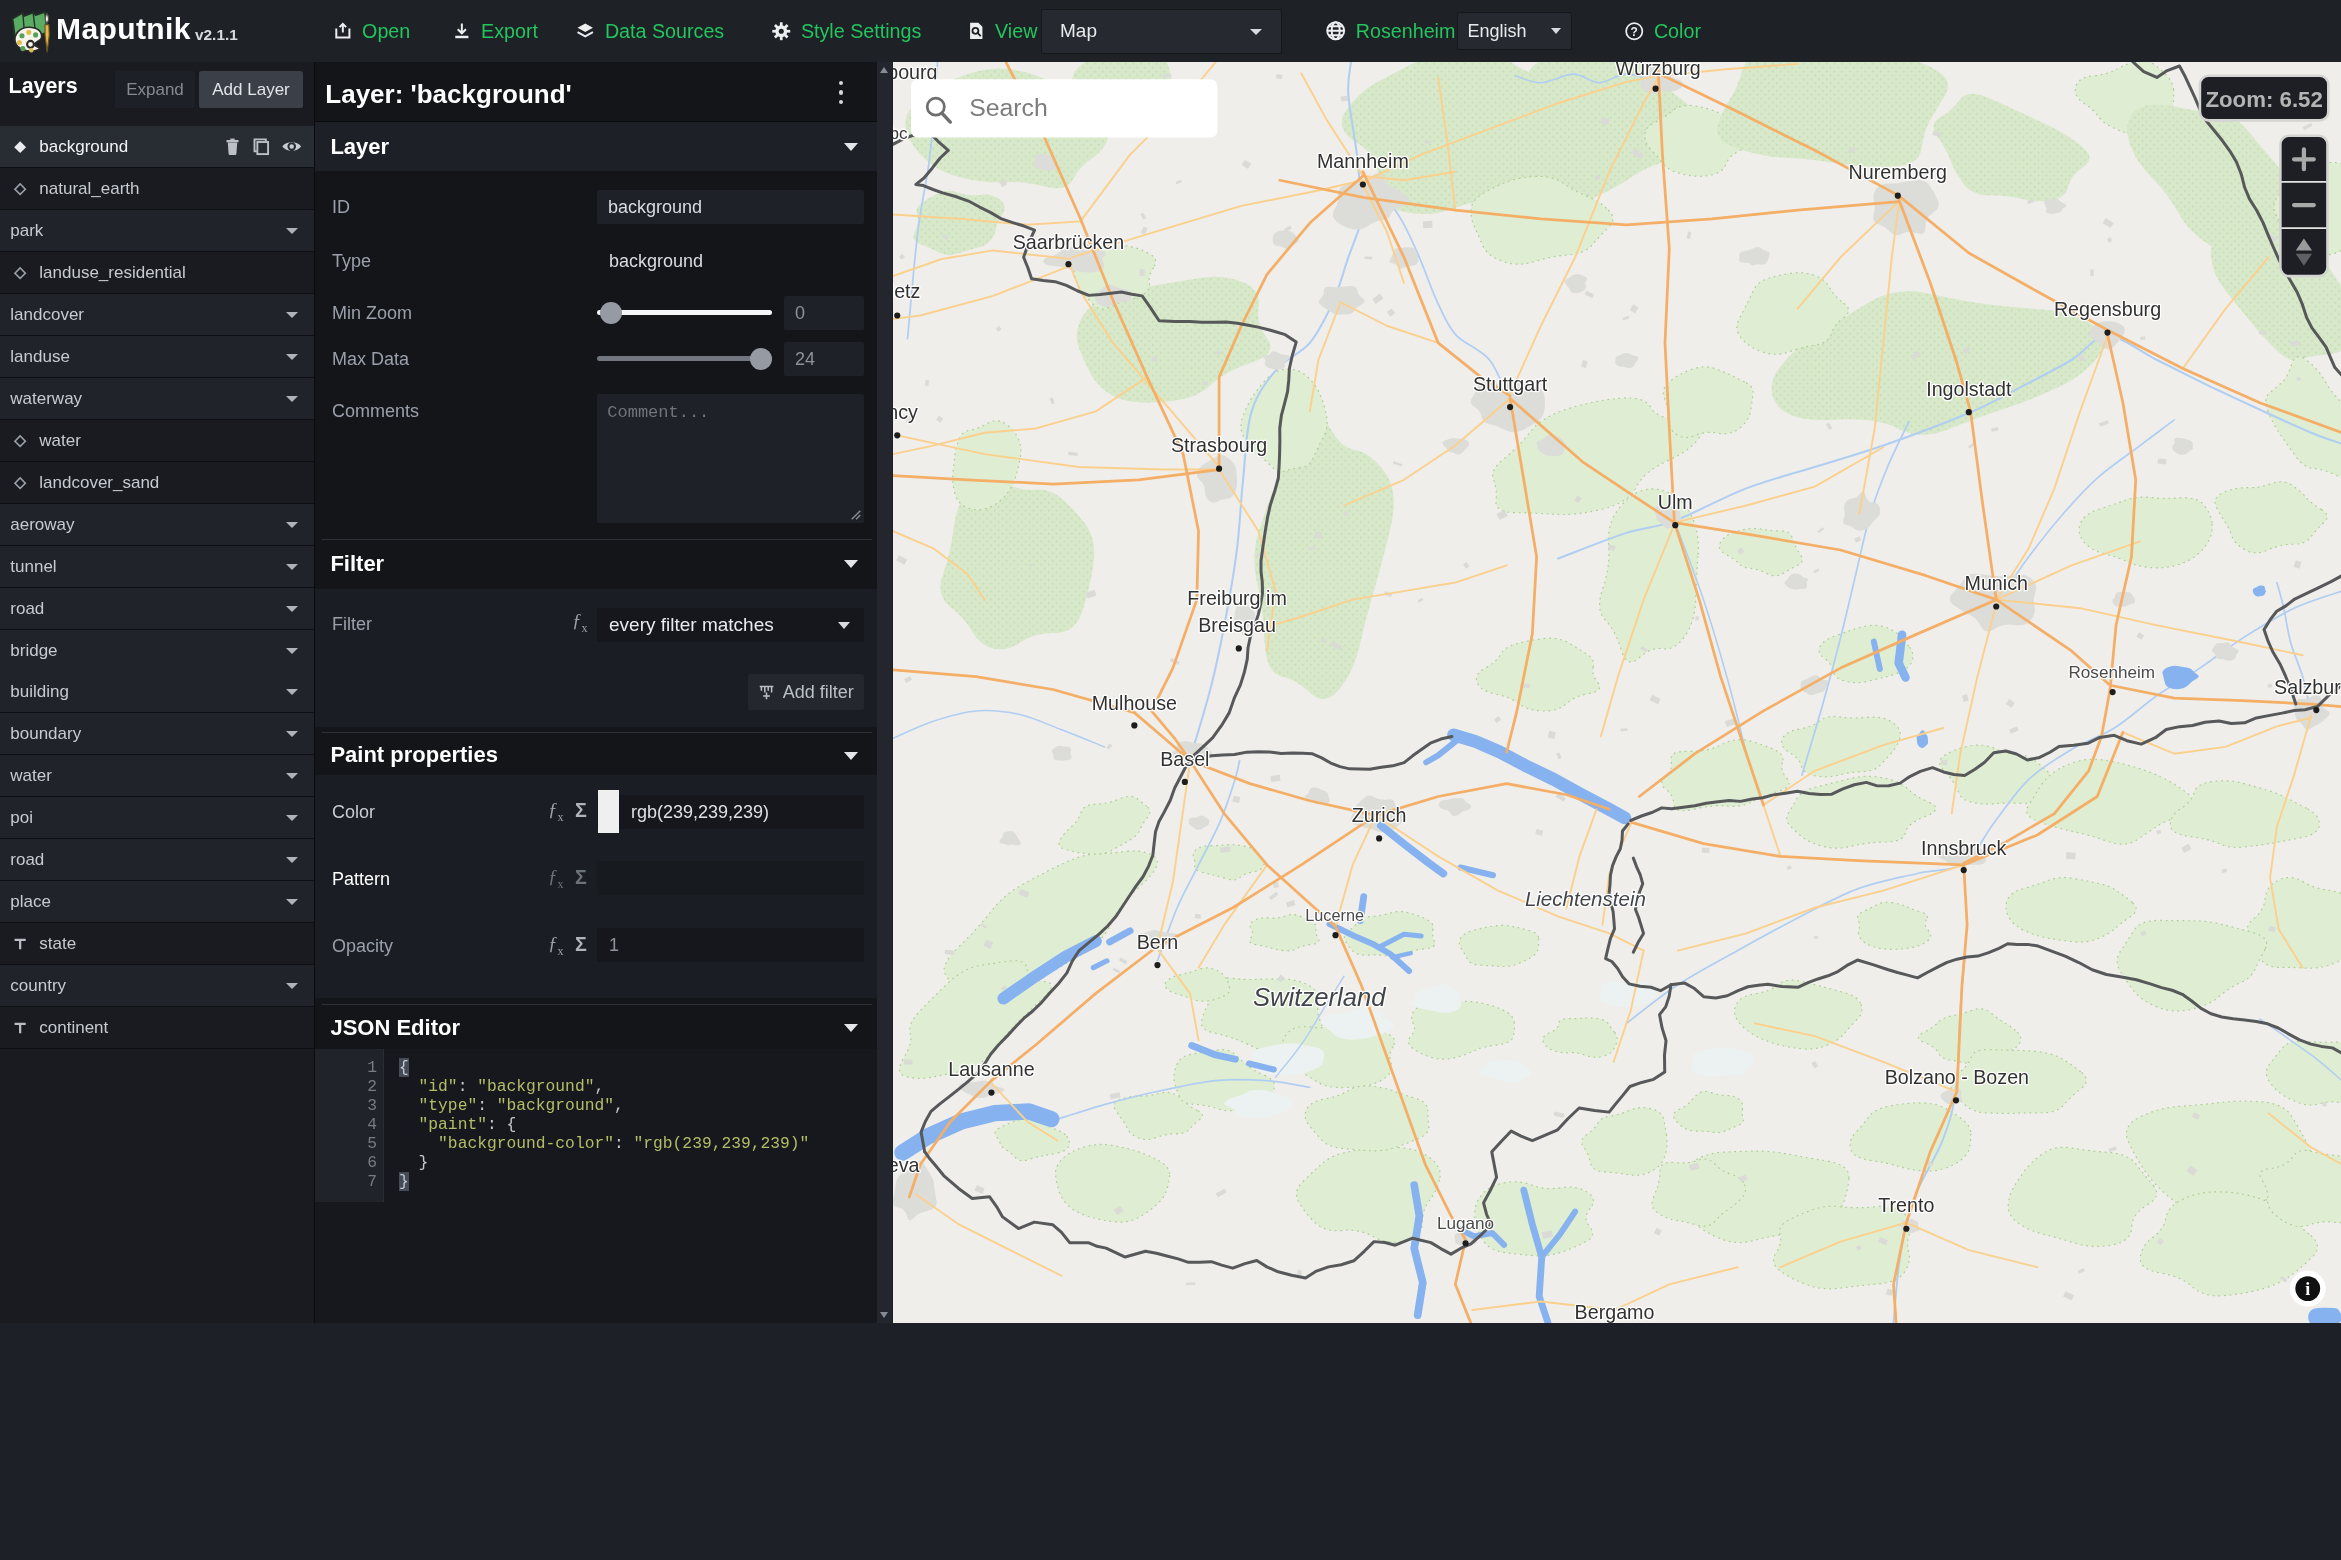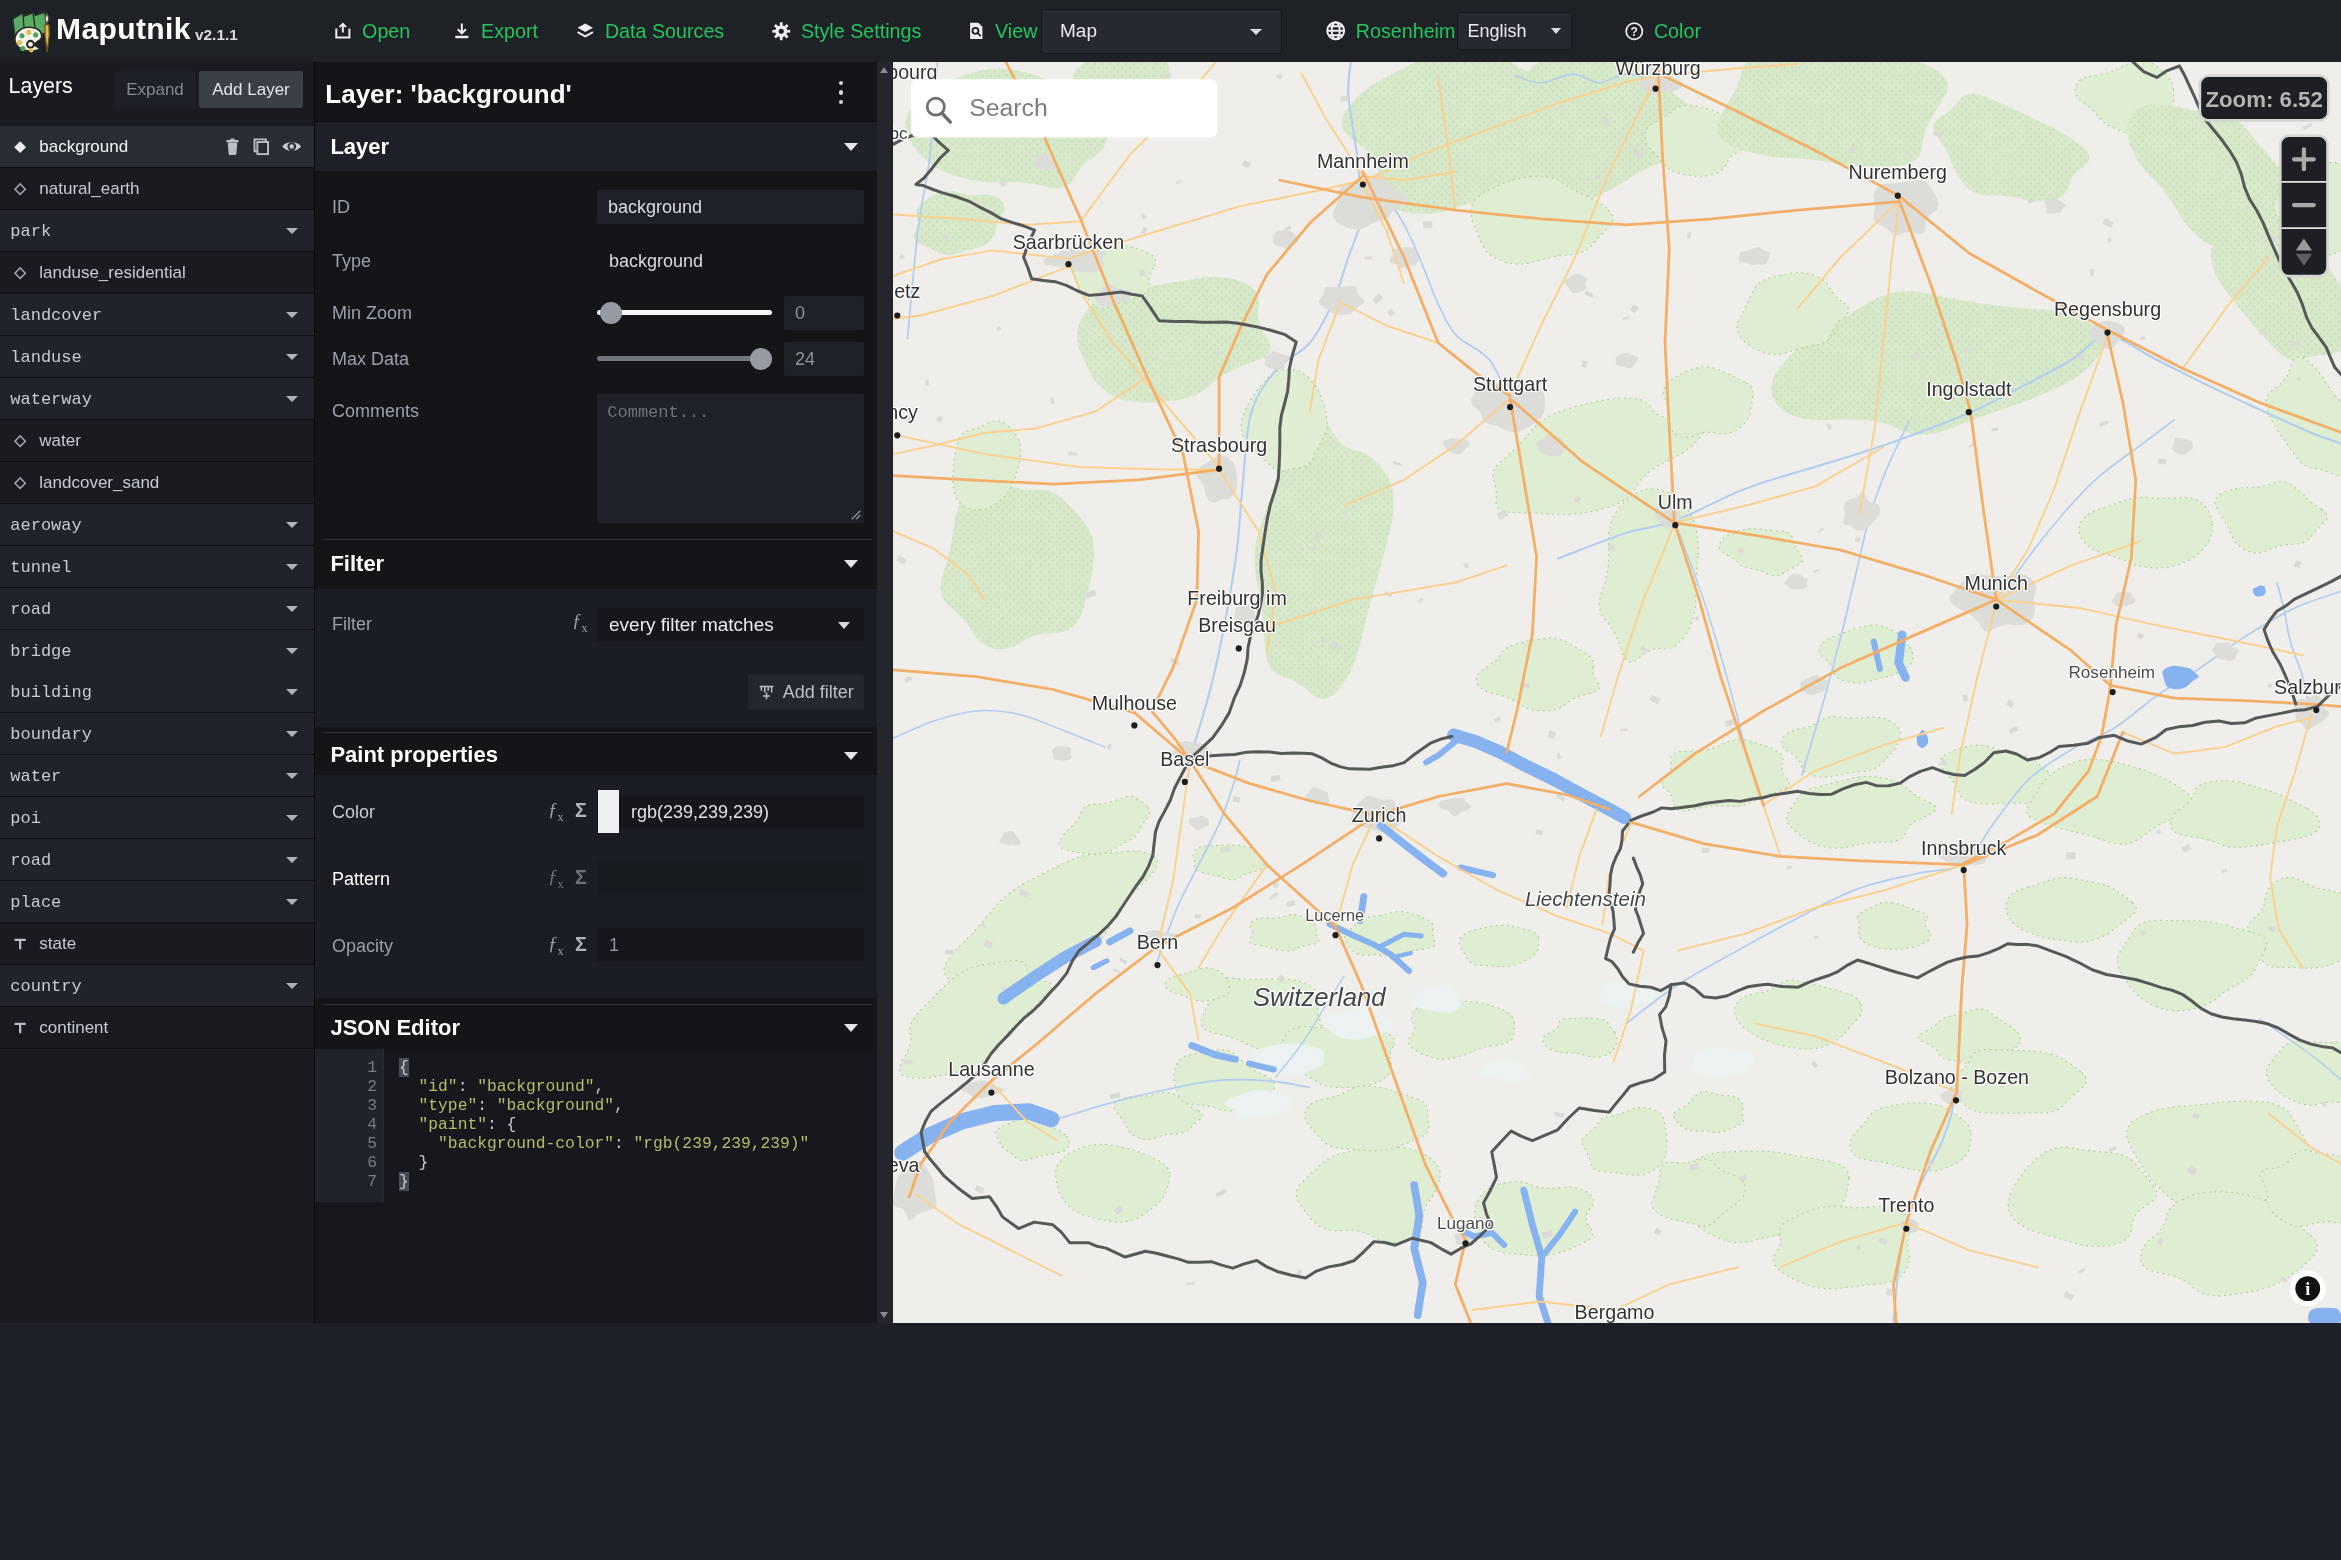--- a/index.html
+++ b/index.html
@@ -6,21 +6,21 @@
 #app { position:absolute; left:0; top:62px; width:2342px; height:1261px; }
 #sidebar { position:absolute; left:0; top:0; width:314px; height:1261px; background:#191b20; }
 #panel { position:absolute; left:314px; top:0; width:563px; height:1261px; background:#131519; border-left:0.9px solid #0a0b0e; }
 #vscroll { position:absolute; left:877px; top:0; width:15.4px; height:1261px; background:#23262c; }
 #map { position:absolute; left:893px; top:0; width:1449px; height:1261px; overflow:hidden; background:#efeeeb; }
 .nav-item { position:absolute; top:0; height:62px; display:flex; align-items:center; color:#22c55e; font-size:19.7px; gap:9.4px; }
 .nav-sel { position:absolute; background:#26292f; border:0.9px solid #15171b; border-radius:2.6px; color:#e8eaed; font-size:19px; display:flex; align-items:center; }
 .caret { width:0; height:0; border-left:6px solid transparent; border-right:6px solid transparent; border-top:6.8px solid #d7dade; }
 
 .sb-row { position:absolute; left:0; width:314px; height:42px; display:flex; align-items:center; color:#c6cad1; font-size:17px; box-shadow:inset 0 -0.9px 0 #0d0f13; }
-.sb-group { background:#20232a; padding-left:10.3px;font-family:Liberation Mono, monospace; }
+.sb-group { background:#20232a; padding-left:10.3px; }
 .sb-leaf { background:#191b20; padding-left:12px; gap:11px; }
 .sb-sel { background:#282d34; color:#f2f3f5; }
 .sb-caret { position:absolute; right:16.3px; top:18px; width:0; height:0; border-left:6px solid transparent; border-right:6px solid transparent; border-top:6.8px solid #aeb3ba; }
 
 .sec-head { position:absolute; left:0; width:563px; color:#fff; font-size:22px; font-weight:700; display:flex; align-items:center; padding-left:15.4px; }
 .sec-caret { position:absolute; right:20.5px; width:0; height:0; border-left:7.7px solid transparent; border-right:7.7px solid transparent; border-top:8.6px solid #e3e5e9; }
 .plabel { position:absolute; left:17px; color:#9aa0ab; font-size:18px; }
 .pinput { position:absolute; left:282px; width:267px; height:34px; background:#1e2127; border-radius:1.7px; color:#d9dce1; font-size:18px; line-height:34px; padding-left:11px; }
 .sep { position:absolute; left:6.8px; width:550px; height:0.9px; background:#2e3138; }
 .fx { position:absolute; color:#9aa0ab; font-size:19px; font-style:italic; font-family:"Liberation Serif",serif; }
@@ -110,21 +110,21 @@
         <circle cx="12" cy="12" r="9.5" fill="none" stroke="#eceef0" stroke-width="2"></circle>
         <text x="12" y="17" text-anchor="middle" font-size="14" font-weight="700" fill="#eceef0">?</text>
       </svg>
     <span>Color</span>
   </div>
 </div>
 
 <div id="app">
 
 <div id="sidebar">
-  <div style="position:absolute;left:8.6px;top:12px;color:#ffffff;font-size:21.4px;font-weight:400">Layers</div>
+  <div style="position:absolute;left:8.6px;top:12px;color:#ffffff;font-size:21.4px;font-weight:700">Layers</div>
   <div style="position:absolute;left:115px;top:9.4px;width:80px;height:37px;background:#1d2026;border-radius:2.6px;color:#83899399;font-size:17px;display:flex;align-items:center;justify-content:center;color:#848a94">Expand</div>
   <div style="position:absolute;left:199px;top:9.4px;width:104px;height:37px;background:#3a3f48;border-radius:2.6px;color:#e2e5ea;font-size:17px;display:flex;align-items:center;justify-content:center">Add Layer</div>
   <div class="sb-row sb-leaf sb-sel" style="top:64px"><svg width="16.3" height="16.3" viewBox="0 0 19 19" style="flex:none">
           <rect x="4.6" y="4.6" width="9.8" height="9.8" transform="rotate(45 9.5 9.5)" fill="#e9ebee"></rect>
         </svg>background<span style="position:absolute;right:72px;top:11px"><svg width="19" height="19" viewBox="0 0 22 22">
             <path d="M5.5,6.5 h11 l-1,13 a1.5,1.5 0 0 1 -1.5,1.4 h-6 a1.5,1.5 0 0 1 -1.5,-1.4 Z" fill="#bcc0c6"></path>
             <rect x="4" y="3.6" width="14" height="2.4" rx="0.6" fill="#bcc0c6"></rect>
             <rect x="8.5" y="1.8" width="5" height="2" fill="#bcc0c6"></rect>
           </svg></span><span style="position:absolute;right:43px;top:11px"><svg width="19" height="19" viewBox="0 0 22 22">
             <path d="M5.5,16.5 H2.9 V2.8 H16 V5.4" fill="none" stroke="#bcc0c6" stroke-width="2.2"></path>

